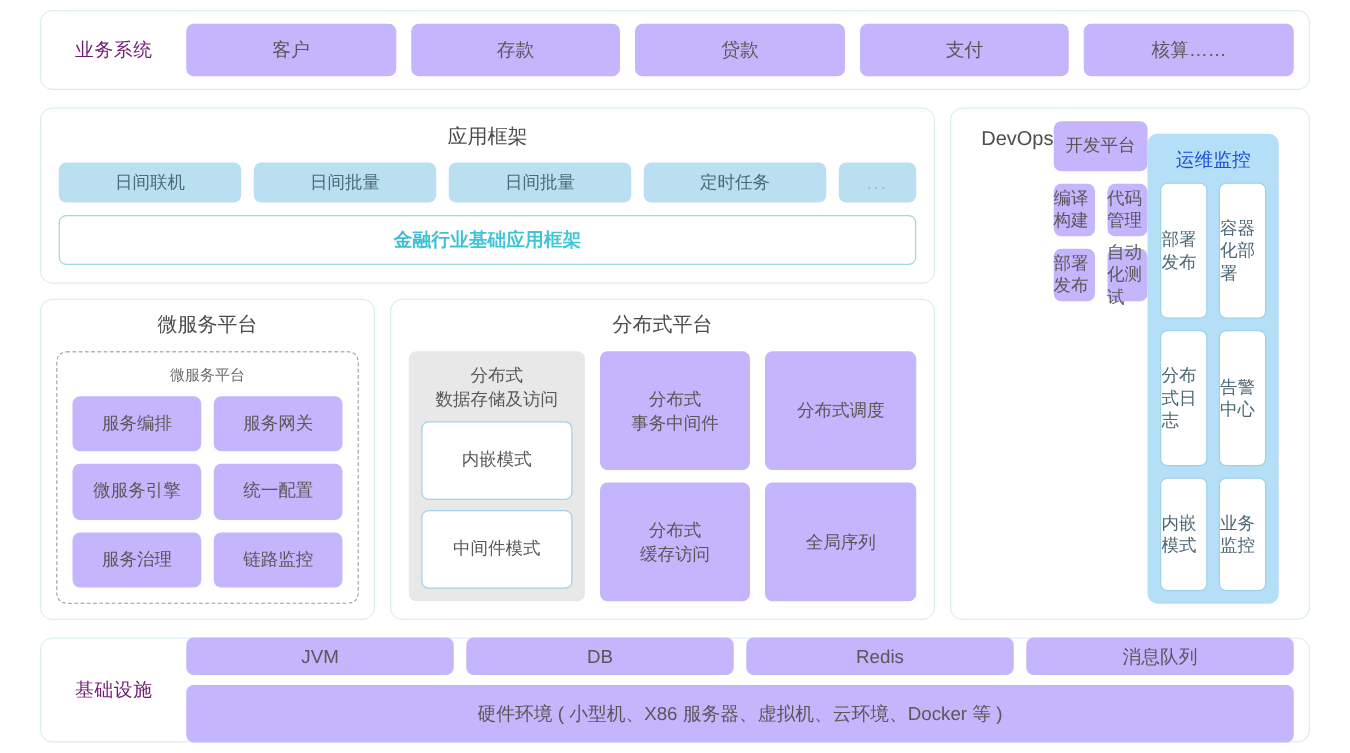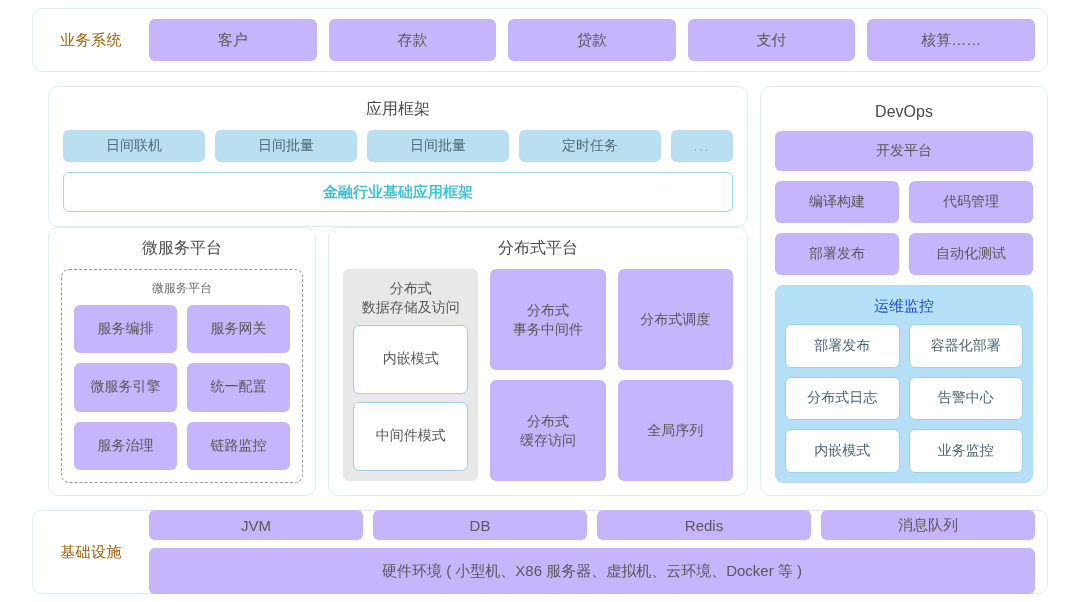--- a/index.html
+++ b/index.html
@@ -40,21 +40,21 @@
     align-items: center;
     padding: 10px 12px;
     gap: 12px;
     height: 64px;
   }
   .side-label {
     flex: 0 0 auto;
     width: 92px;
     text-align: center;
     font-size: 15px;
-    color: #a16207;
+    color: #701a75;
     letter-spacing: .5px;
   }
   .biz-items {
     flex: 1 1 auto;
     display: flex;
     gap: 12px;
   }
   .gray-box {
     background: #c4b5fd;
     border-radius: 6px;
@@ -74,28 +74,28 @@
   .mid {
     display: flex;
     gap: 12px;
     flex: 1 1 auto;
     min-height: 0;
   }
   .mid-left {
     flex: 1 1 auto;
     display: flex;
     flex-direction: column;
+    gap: 12px;
     min-width: 0;
-    margin-left: 16px;
   }
   .mid-right {
     flex: 0 0 288px;
     display: flex;
-    flex-direction: column;
-    padding: 10px 14px 12px;
+    flex-direction: row;
+    padding: 10px 24px 12px;
   }
 
   .card-title {
     text-align: center;
     font-size: 16px;
     color: #4c4c4c;
     padding: 6px 0 10px;
   }
 
   

